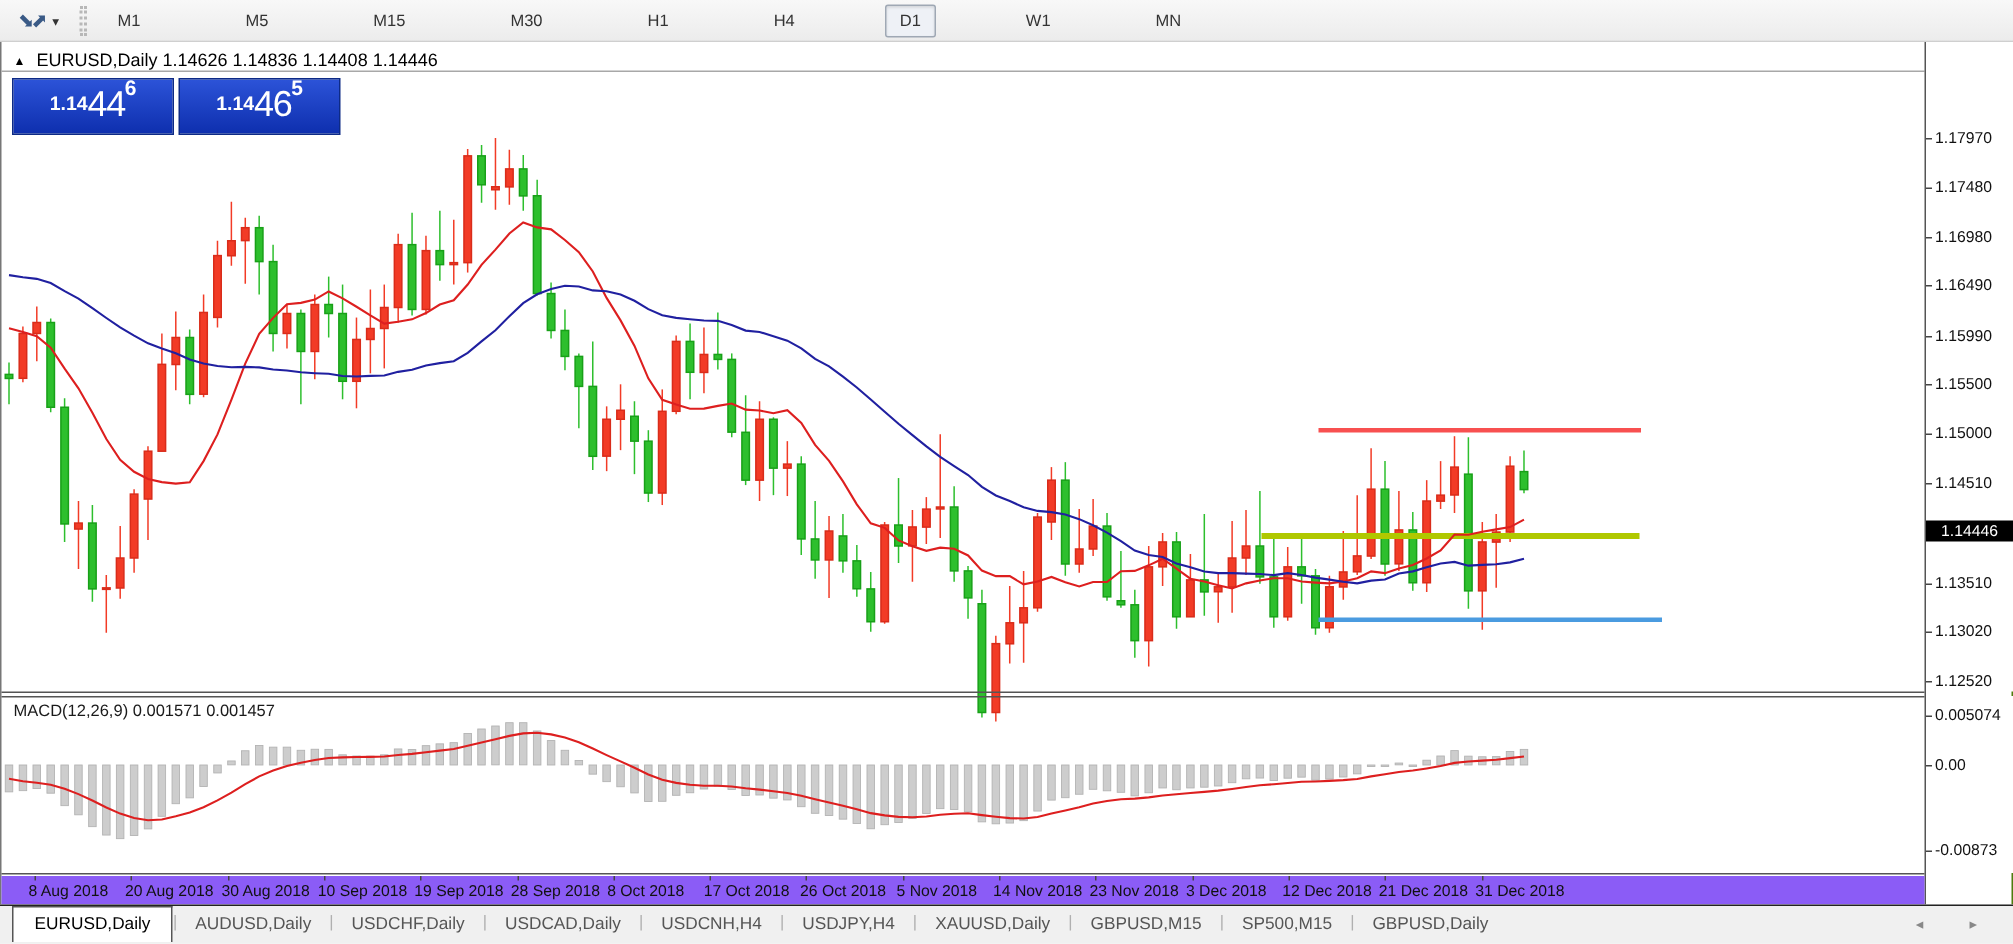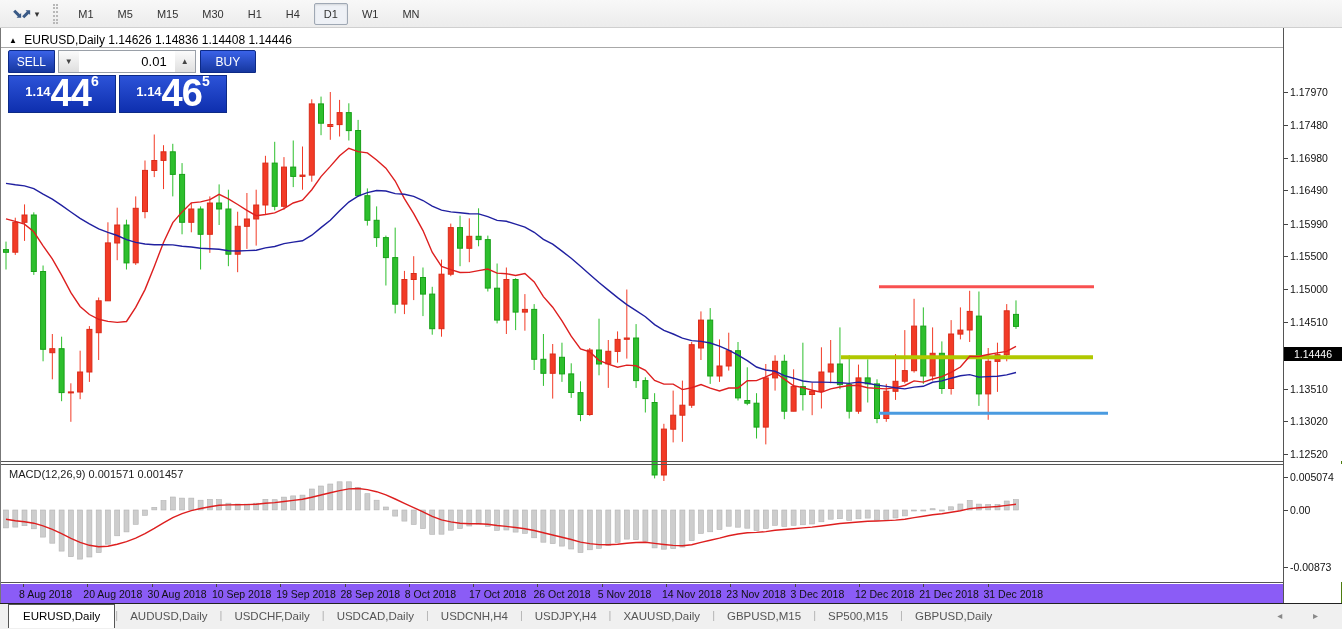--- a/index.html
+++ b/index.html
@@ -4,21 +4,21 @@
 <style>
   html,body{margin:0;padding:0;background:#e9e9e9;}
   *{box-sizing:border-box;}
   #app{position:relative;width:1342px;height:629px;background:#fff;font-family:"Liberation Sans",sans-serif;overflow:hidden;}
   
   #toolbar{position:absolute;left:0;top:0;width:1342px;height:28px;background:linear-gradient(#f8f8f8,#ececec);border-bottom:1px solid #cfcfcf;display:flex;align-items:center;}
   .tool-icon-btn{display:flex;align-items:center;margin-left:8px;padding:2px 4px;cursor:default;}
   .arrow-glyph{font-size:13px;color:#3a5a86;letter-spacing:-2px;}
   .dd-caret{font-size:9px;color:#333;margin-left:5px;}
   .grip{width:5px;height:20px;margin:0 8px 0 10px;border-left:2px dotted #b8b8b8;border-right:2px dotted #b8b8b8;}
-  #tf-wrap{display:flex;align-items:center;height:28px;}
+  #tf-wrap{display:flex;align-items:center;height:28px;gap:46px;}
   .tfbtn{padding:4px 9px;font-size:11px;color:#333;margin:0 2px;border:1px solid transparent;border-radius:2px;}
   .tfbtn.active{background:#eef1f6;border:1px solid #9fa8b4;box-shadow:inset 0 1px 2px rgba(0,0,0,.12);}
   
   #chartwin{position:absolute;left:0;top:28px;width:1342px;height:575px;background:#fff;border-left:1px solid #777;border-right:1px solid #4d7c0f;}
   #chart-title{position:absolute;left:8px;top:5px;font-size:12px;color:#000;white-space:nowrap;}
   #chart-title .tri{font-size:8px;margin-right:4px;position:relative;top:-1px;}
   #title-sep{position:absolute;left:0;top:19px;width:1282px;height:1px;background:#a8a8a8;}
   
   #trade-panel{position:absolute;left:7px;top:22px;width:248px;height:87px;}
   .tp-row1{display:flex;height:23px;}
@@ -26,21 +26,21 @@
   #sell-btn{width:48px;border-radius:2px 0 0 0;}
   #buy-btn{width:58px;margin-left:4px;border-radius:0 2px 0 0;}
   .vol-group{display:flex;height:23px;border:1px solid #9aa0a8;background:#fff;}
   .spin{width:20px;background:linear-gradient(#fbfbfb,#dfdfdf);color:#444;font-size:8px;display:flex;align-items:center;justify-content:center;}
   #vol-field{width:96px;font-size:13px;color:#000;display:flex;align-items:center;justify-content:flex-end;padding-right:8px;background:#fff;}
   .tp-row2{display:flex;margin-top:2px;height:38px;}
   .quote-box{background:linear-gradient(#2c53d8,#0e2fae);color:#fff;display:flex;align-items:center;justify-content:center;border:1px solid #0d2a86;padding-bottom:2px;}
   #sell-quote{width:108px;}
   #buy-quote{width:108px;margin-left:3px;}
   .q-small{font-size:13px;font-weight:bold;margin-bottom:3px;}
-  .q-big{font-size:38px;font-weight:bold;line-height:28px;letter-spacing:-1px;}
+  .q-big{font-size:24px;font-weight:normal;line-height:28px;letter-spacing:-1px;}
   .q-sup{font-size:14px;font-weight:bold;position:relative;top:-12px;}
   
   #price-canvas{position:absolute;left:0;top:20px;width:1282px;height:441px;}
   #sep1{position:absolute;left:0;top:433px;width:1282px;height:1px;background:#555;}
   #sep2{position:absolute;left:0;top:436px;width:1282px;height:1px;background:#555;}
   #macd-canvas{position:absolute;left:0;top:436px;width:1282px;height:117px;overflow:hidden;}
   #macd-label{position:absolute;left:8px;top:440px;font-size:11px;color:#1a1a1a;}
   #sep3{position:absolute;left:0;top:554px;width:1282px;height:1px;background:#555;}
   #axis-v{position:absolute;left:1282px;top:0;width:1px;height:575px;background:#555;}
   
@@ -87,29 +87,20 @@
   <div id="chartwin">
     <div id="chart-title">
       <span class="tri">▲</span>
       <span>EURUSD,Daily</span>
       <span> </span>
       <span>1.14626 1.14836 1.14408 1.14446</span>
     </div>
     <div id="title-sep"></div>
 
     <div id="trade-panel">
-      <div class="tp-row1">
-        <div id="sell-btn" class="tp-btn">SELL</div>
-        <div class="vol-group" style="margin-left:3px;">
-          <div class="spin">▼</div>
-          <div id="vol-field">0.01</div>
-          <div class="spin">▲</div>
-        </div>
-        <div id="buy-btn" class="tp-btn">BUY</div>
-      </div>
       <div class="tp-row2">
         <div id="sell-quote" class="quote-box">
           <span class="q-small">1.14</span>
           <span class="q-big">44</span>
           <span class="q-sup">6</span>
         </div>
         <div id="buy-quote" class="quote-box">
           <span class="q-small">1.14</span>
           <span class="q-big">46</span>
           <span class="q-sup">5</span>

